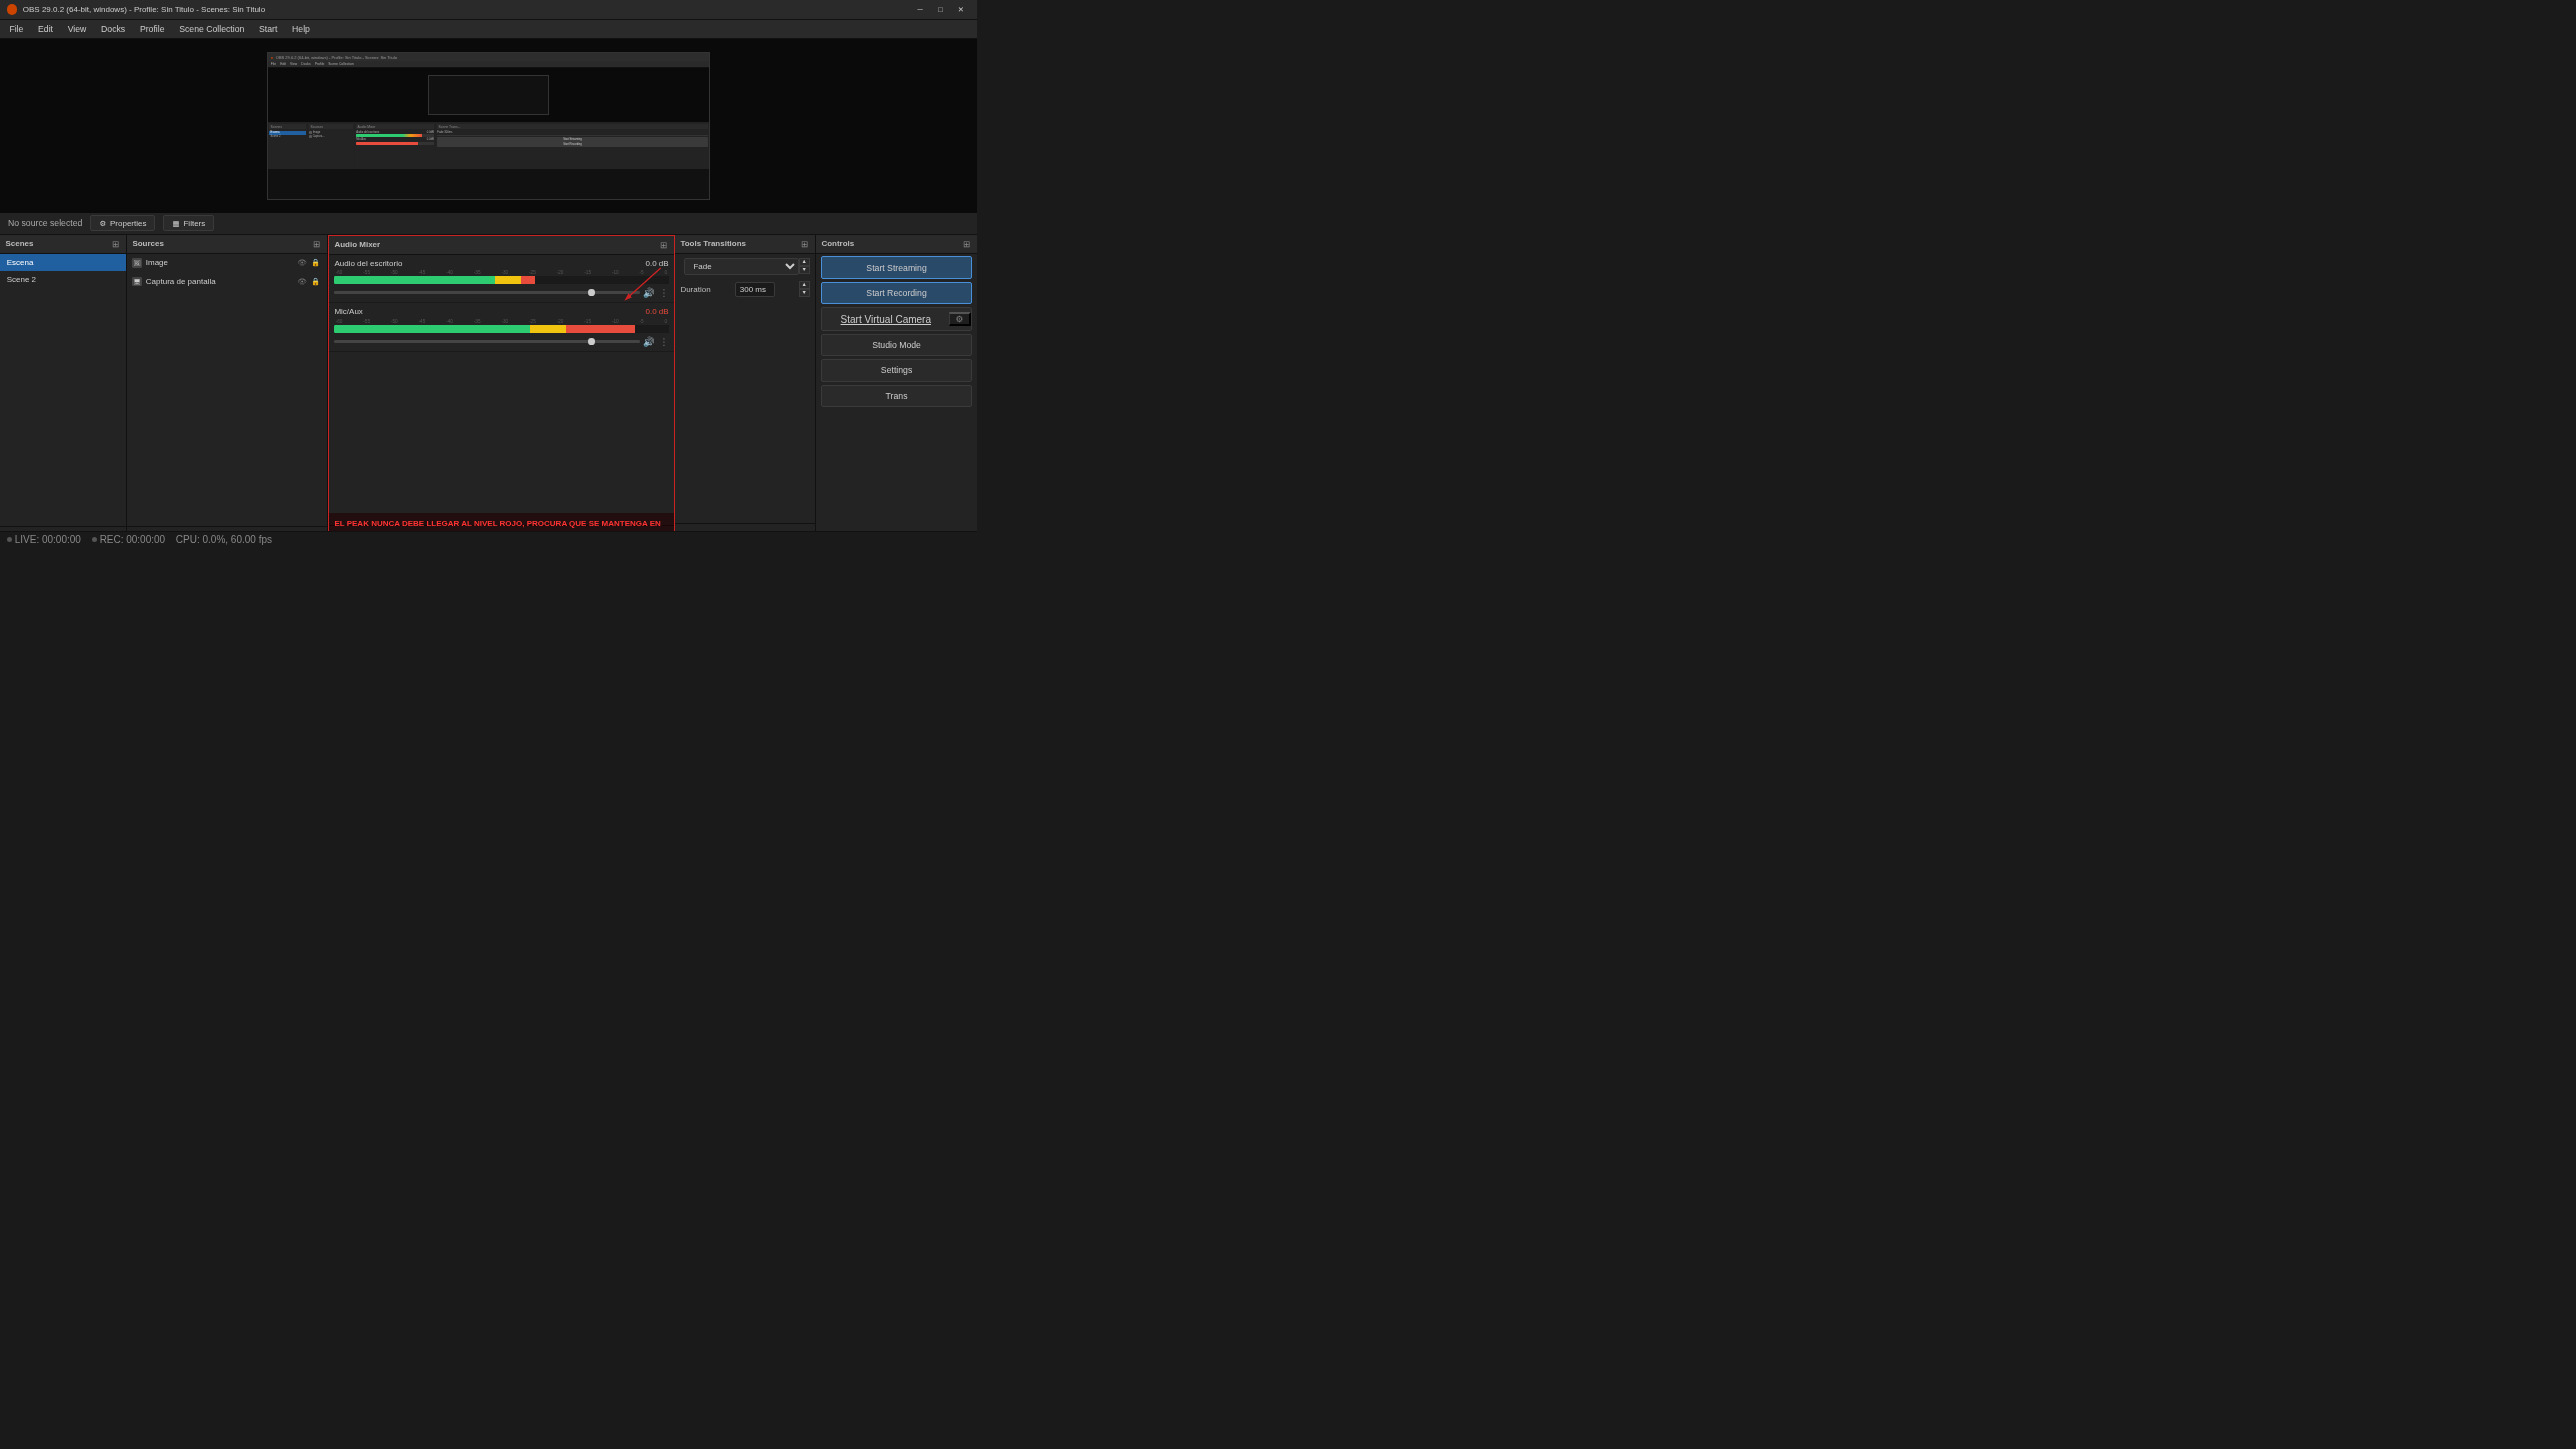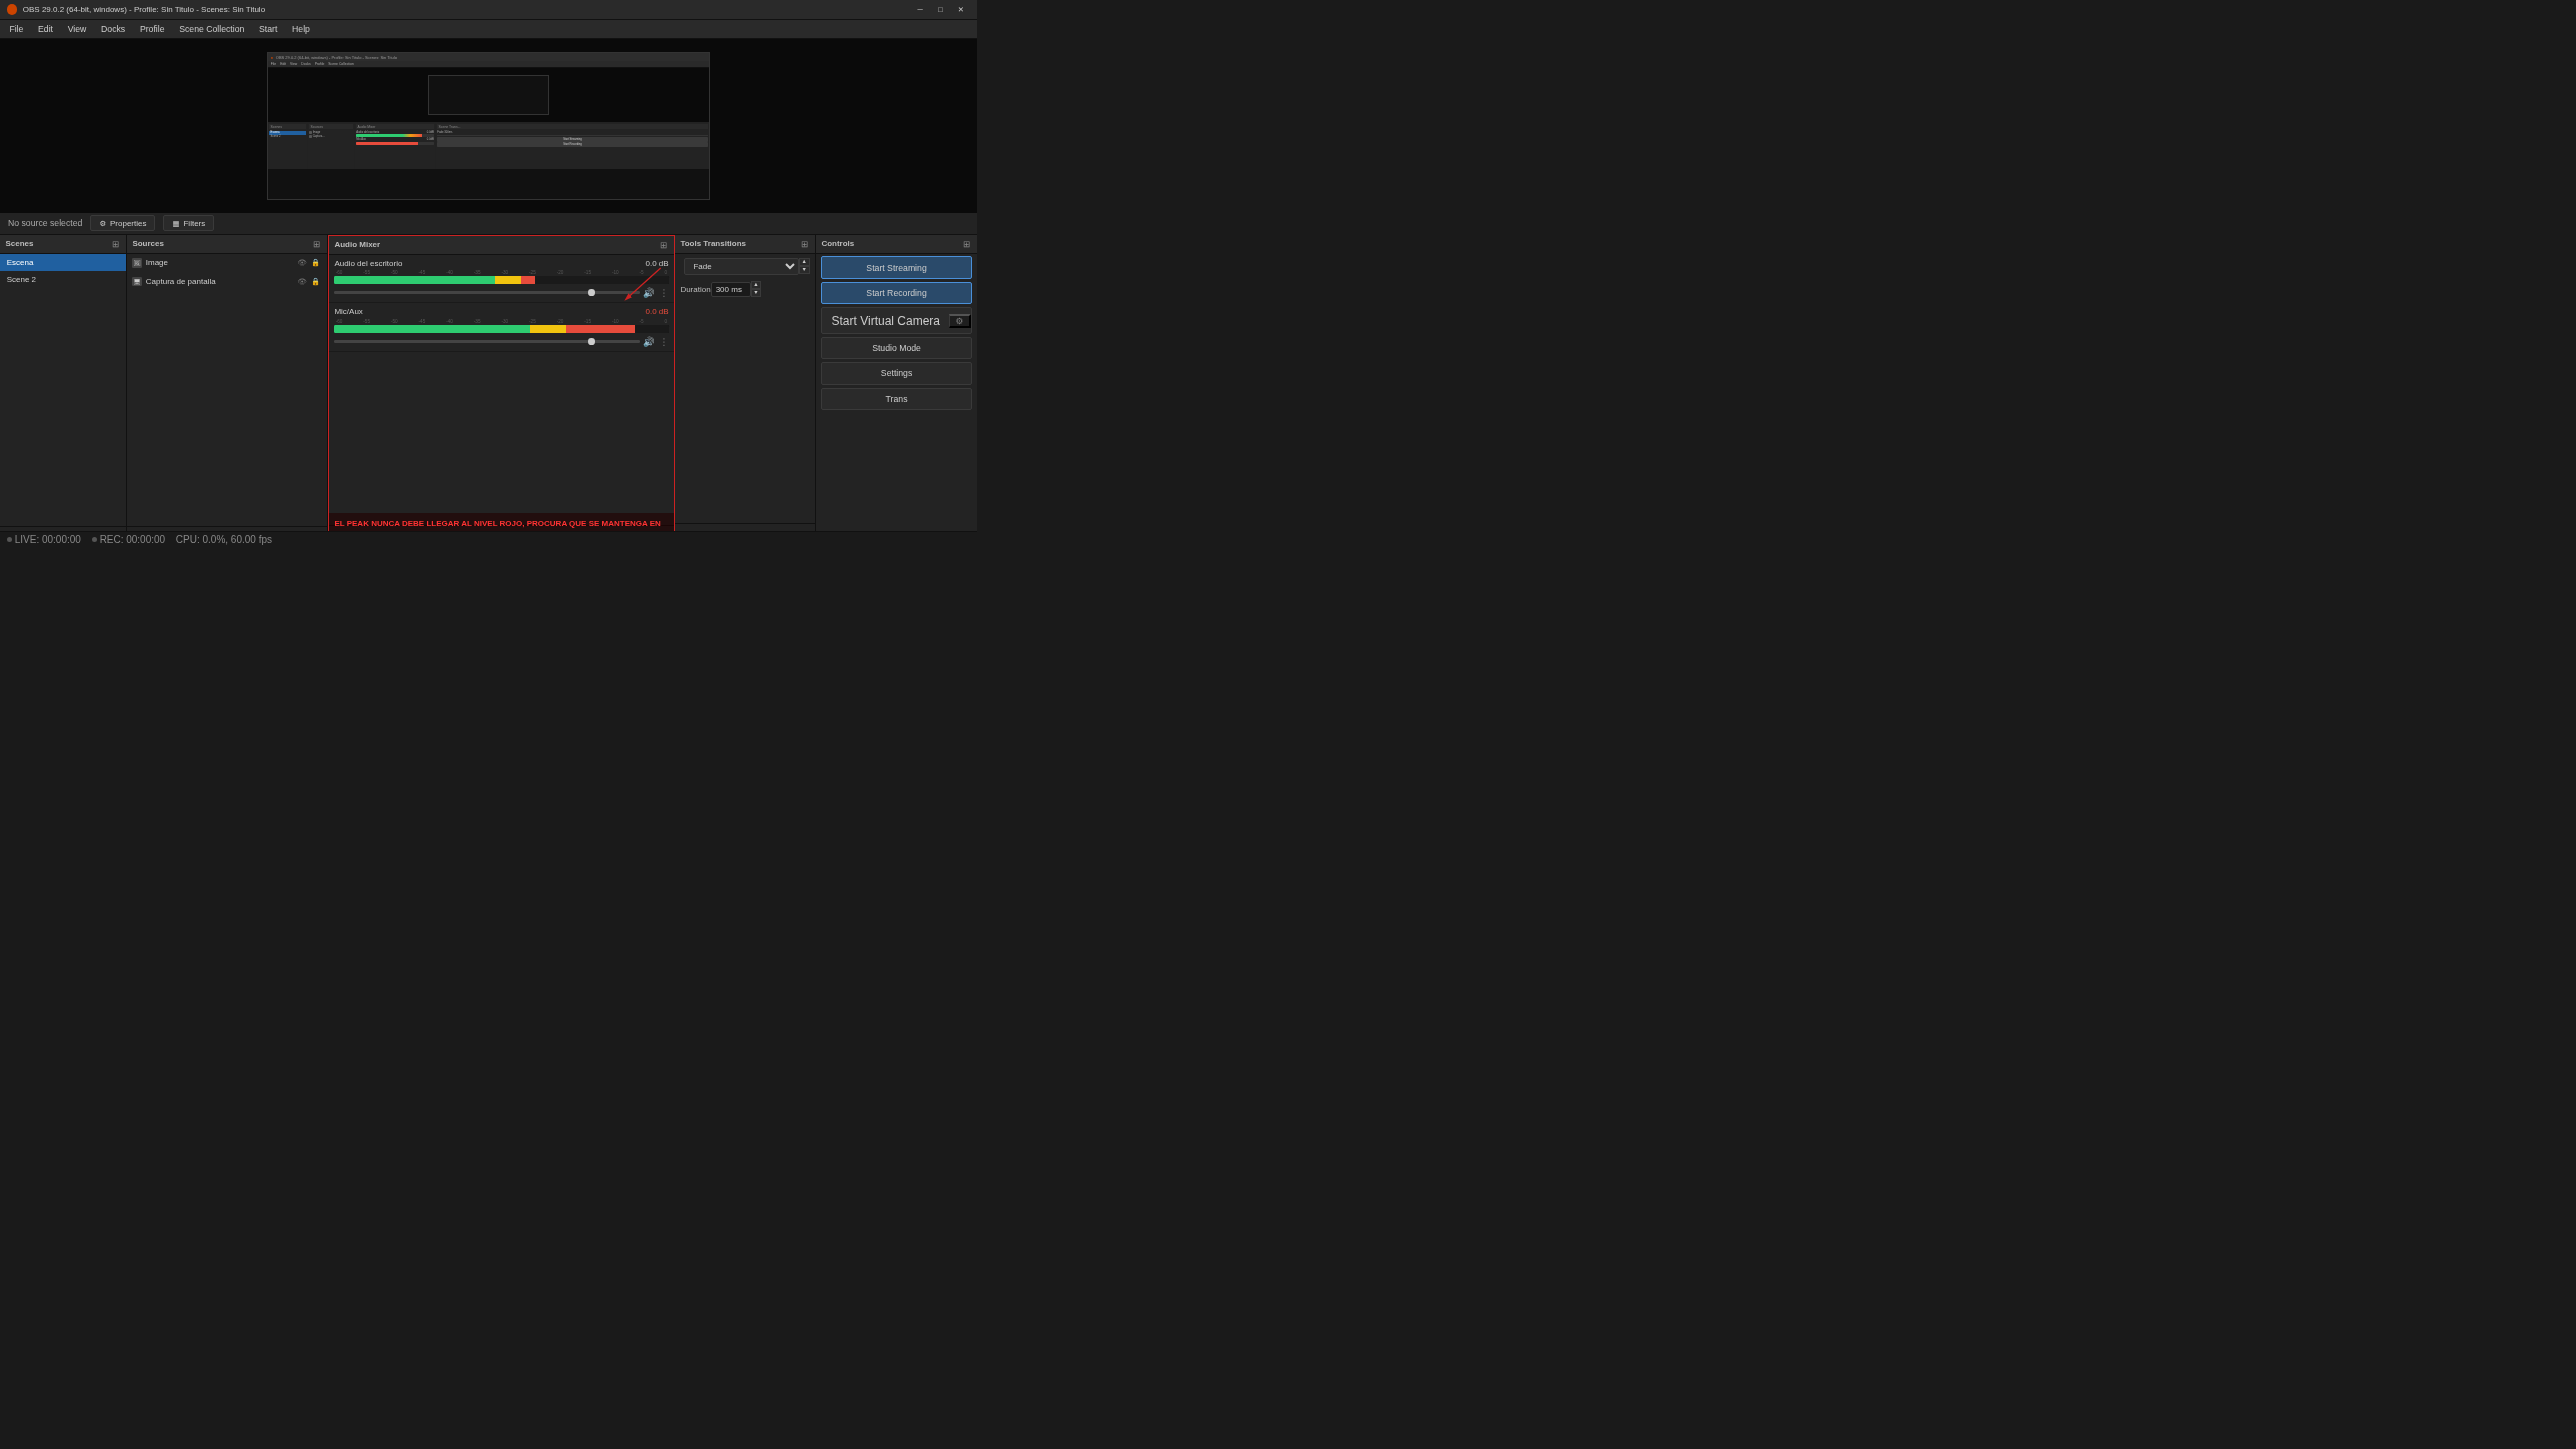--- a/index.html
+++ b/index.html
@@ -395,21 +395,22 @@
       border-radius: 2px;
       font-size: 8px;
       flex: 1;
       margin-left: 4px;
       cursor: pointer;
     }
     .duration-row {
       padding: 2.7px 5.4px;
       display: flex;
       align-items: center;
-      gap: 0;
+      gap: 8px;
+      justify-content: space-between;
     }
     .duration-label {
       font-size: 8px;
       color: #bbb;
     }
     .duration-input {
       background: #1a1a1a;
       border: 0.7px solid #3a3a3a;
       color: #ccc;
       padding: 2px 4px;
@@ -471,21 +472,22 @@
       padding: 0;
       overflow: hidden;
     }
     .virtual-cam-main {
       flex: 1;
       padding: 5.4px 5.4px;
       background: transparent;
       border: none;
       color: #ccc;
       cursor: pointer;
-      font-size: 12px;
+      font-size: 10px;
+      text-decoration: underline;
     }
     .virtual-cam-gear {
       width: 21.5px;
       background: #1e1e1e;
       border-left: 0.7px solid #3a3a3a;
       display: flex;
       align-items: center;
       justify-content: center;
       cursor: pointer;
       font-size: 8.7px;

